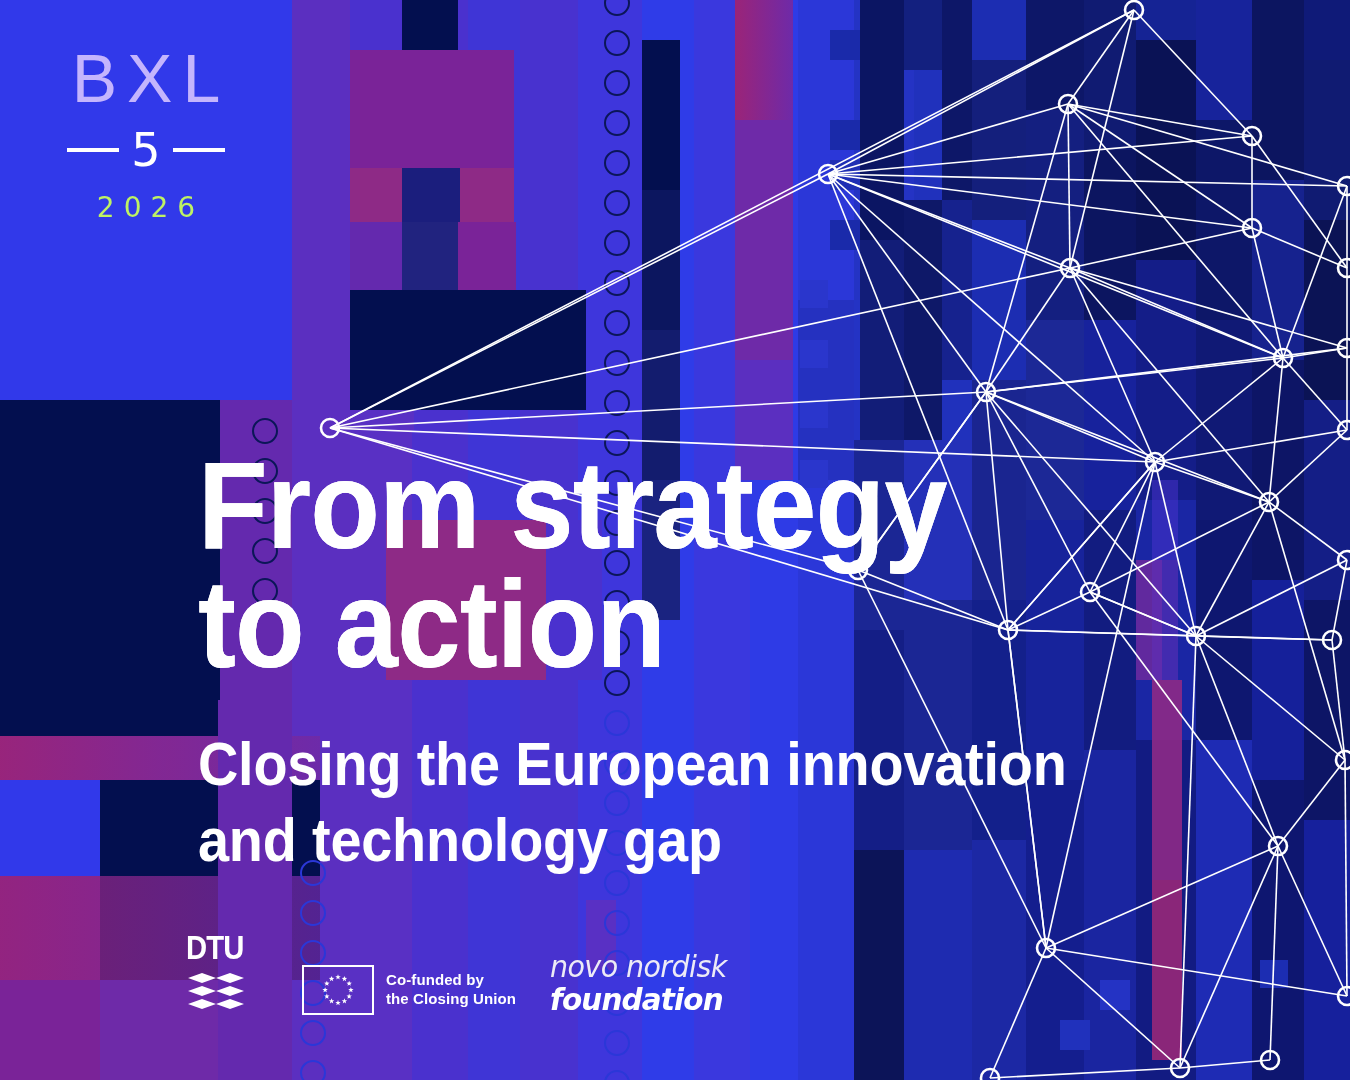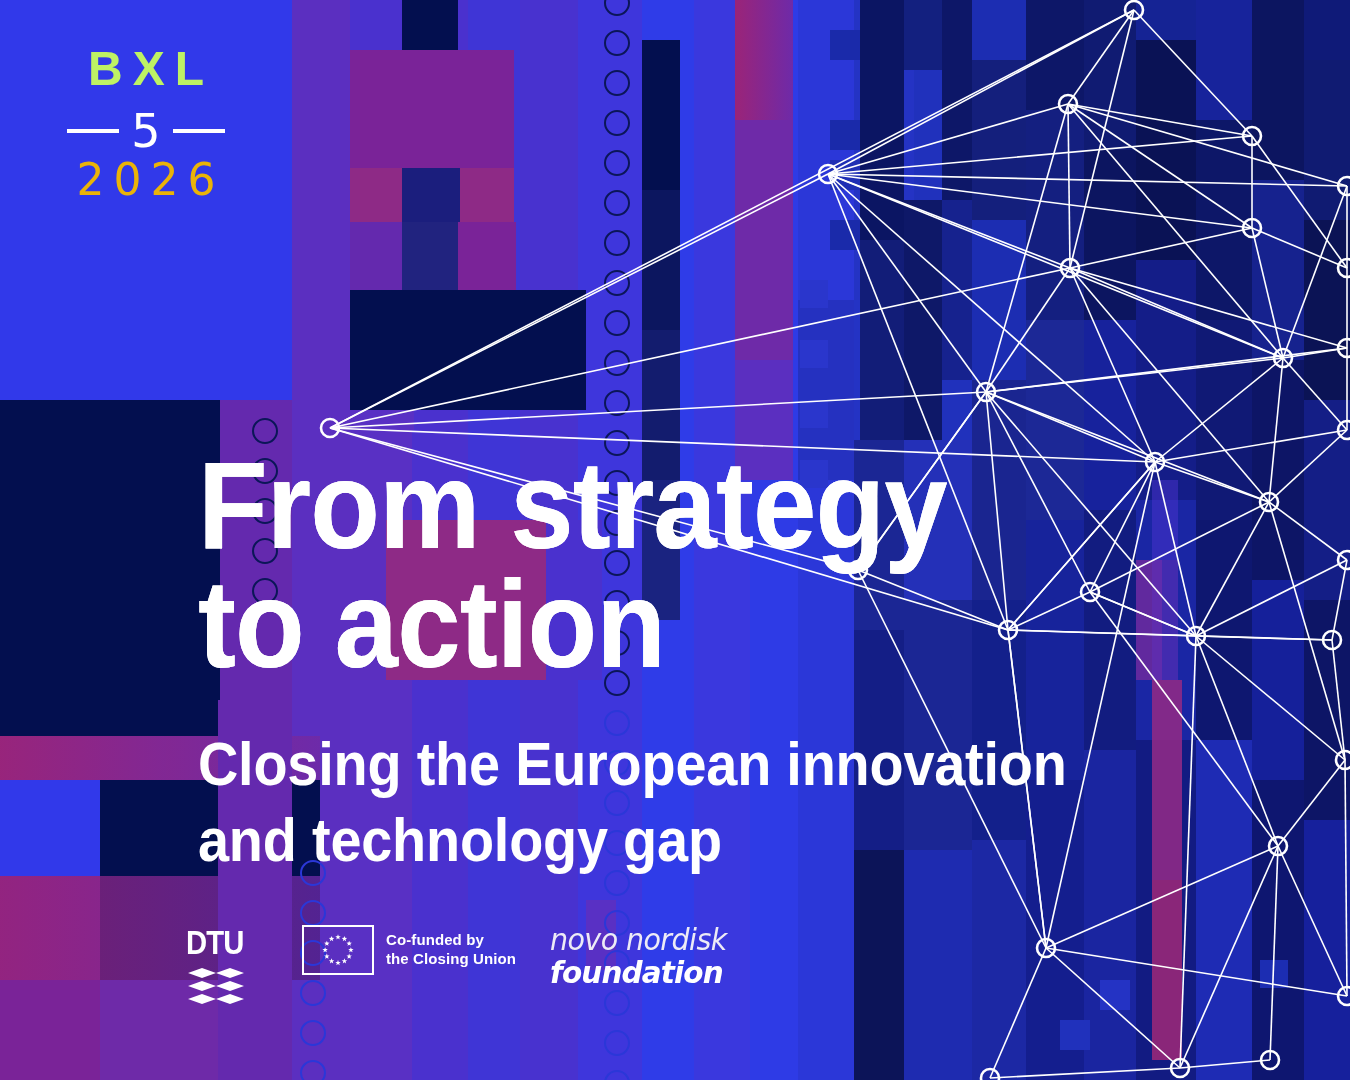--- a/index.html
+++ b/index.html
@@ -26,32 +26,32 @@
   
   #date-badge{
     position:absolute;left:0;top:0;width:292px;height:400px;
     background:#3139EA;z-index:40;
   }
   .badge-inner{
     position:absolute;left:0;right:0;top:46px;
     display:flex;flex-direction:column;align-items:center;
   }
   .bxl{
-    color:#bef264;font-weight:700;font-size:48px;line-height:.95;
+    color:#c4b5fd;font-weight:400;font-size:68px;line-height:.95;
     letter-spacing:10px;padding-left:10px;font-family:"Liberation Sans", sans-serif;
   }
   .dayrow{display:flex;align-items:center;gap:12px;margin-top:16px;}
   .rule{width:52px;height:4px;background:#fff;}
   .dayno{color:#fff;font-size:46px;font-weight:400;line-height:1;font-family:"DejaVu Sans", sans-serif;}
   .mar{
     color:#fff;font-weight:700;font-size:66px;line-height:1;margin-top:12px;
     letter-spacing:8px;padding-left:8px;
   }
   .year{
-    color:#eab308;font-weight:400;font-size:44px;margin-top:0;
+    color:#bef264;font-weight:400;font-size:28px;margin-top:18px;
     letter-spacing:9px;padding-left:9px;font-family:"DejaVu Sans", sans-serif;
   }
 
   
   #headline{
     position:absolute;left:198px;top:446px;z-index:35;
     color:#fff;font-weight:700;
     font-size:124px;line-height:.96;letter-spacing:-1px;
     font-family:"Liberation Sans Narrow","Liberation Sans",sans-serif;
     transform:scaleX(.92);transform-origin:left top;
@@ -63,21 +63,21 @@
     position:absolute;left:198px;top:726px;z-index:35;
     color:#fff;font-weight:700;
     font-size:62px;line-height:1.22;letter-spacing:-.2px;
     font-family:"Liberation Sans Narrow","Liberation Sans",sans-serif;
     transform:scaleX(.9);transform-origin:left top;
   }
   #subtitle .l{display:block;white-space:nowrap;}
 
   
   #logos{position:absolute;left:186px;top:925px;height:90px;z-index:38;
-         display:flex;align-items:flex-start;}
+         display:flex;align-items:flex-end;}
   .logo-dtu{width:72px;margin-right:44px;}
   .dtu-word{
     color:#fff;font-weight:700;font-size:34px;letter-spacing:-1px;
     line-height:1;font-family:"Liberation Sans Narrow","Liberation Sans",sans-serif;
     transform:scaleX(.86);transform-origin:left top;
   }
   .dtu-waves{margin-top:7px;width:64px;}
   .logo-eu{display:flex;align-items:center;margin-right:34px;}
   .eu-flag{
     width:72px;height:50px;border:2px solid #fff;position:relative;margin-right:12px;

